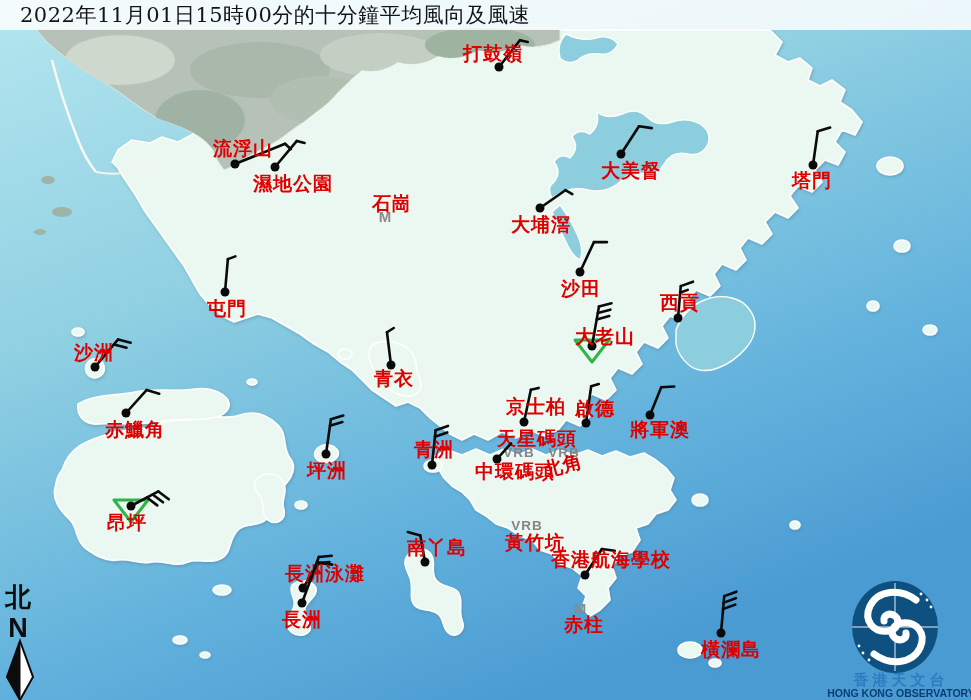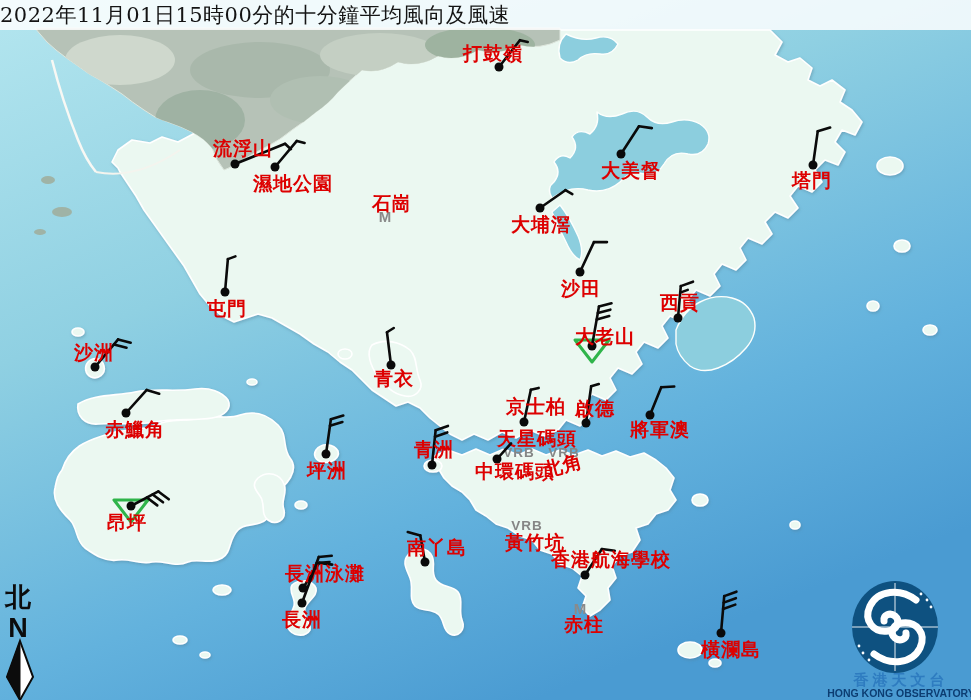--- a/index.html
+++ b/index.html
@@ -1,19 +1,19 @@
 <!DOCTYPE html>
 <html><head>
 <meta charset="utf-8">
 <style>
   html,body{margin:0;padding:0;background:#222;}
   .stage{position:relative;width:971px;height:700px;overflow:hidden;font-family:"DejaVu Sans",sans-serif;}
   .stage svg{display:block;position:absolute;top:0;left:0;}
   .title-bar{position:absolute;top:0;left:0;width:100%;height:30px;background:rgba(255,255,255,.84);
-    font-family:"DejaVu Serif",serif;font-size:21px;color:#141414;line-height:30px;padding-left:0;
+    font-family:"DejaVu Serif",serif;font-size:21px;color:#141414;line-height:30px;padding-left:20px;
     box-sizing:border-box;letter-spacing:.5px;white-space:nowrap;z-index:5;}
   .st-label{fill:#dd0000;font-size:19px;font-weight:600;letter-spacing:1px;text-anchor:middle;
     font-family:"DejaVu Sans",sans-serif;}
   .st-gray{fill:#858585;font-size:13.5px;font-weight:bold;letter-spacing:1px;text-anchor:middle;
     font-family:"Liberation Sans",sans-serif;}
   .st-m{fill:#8a8a8a;font-size:15px;font-weight:bold;text-anchor:middle;font-family:"Liberation Sans",sans-serif;}
   .north-cn{font-size:26px;font-weight:600;fill:#0c0c0c;text-anchor:middle;font-family:"DejaVu Sans",sans-serif;}
   .north-n{font-size:27px;font-weight:bold;fill:#0c0c0c;text-anchor:middle;font-family:"Liberation Sans",sans-serif;}
   .logo-cn{fill:#2e7cc0;font-size:15px;font-weight:600;letter-spacing:4px;text-anchor:middle;
     font-family:"DejaVu Sans",sans-serif;}

